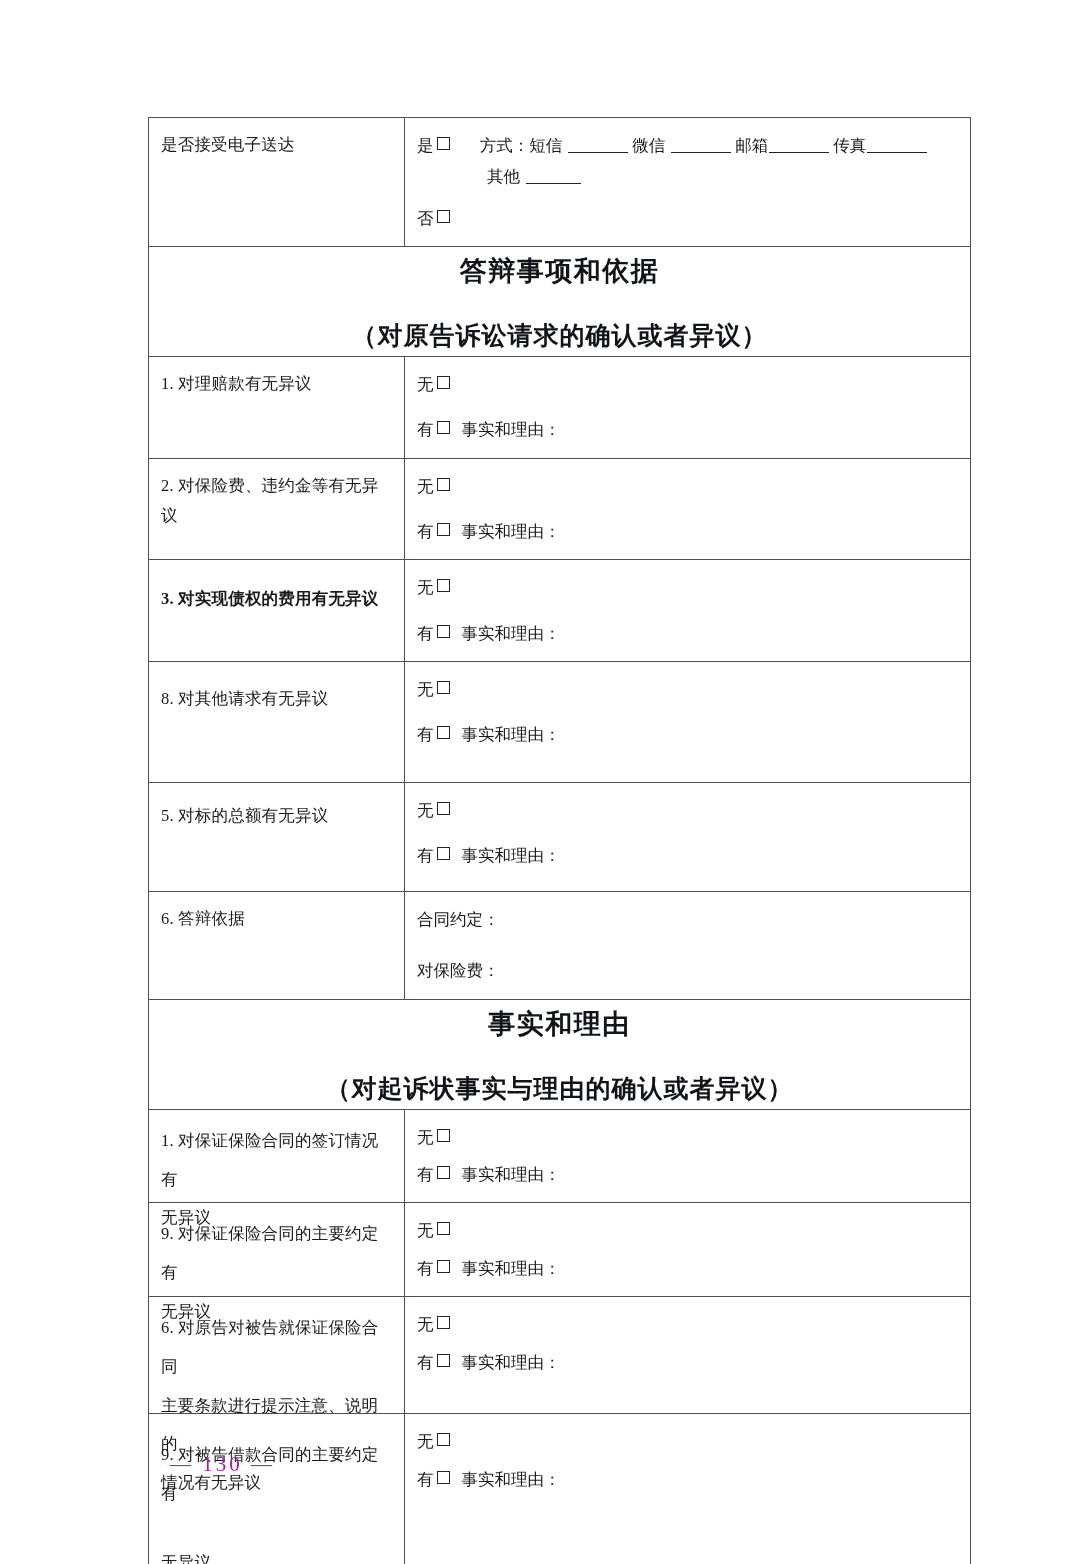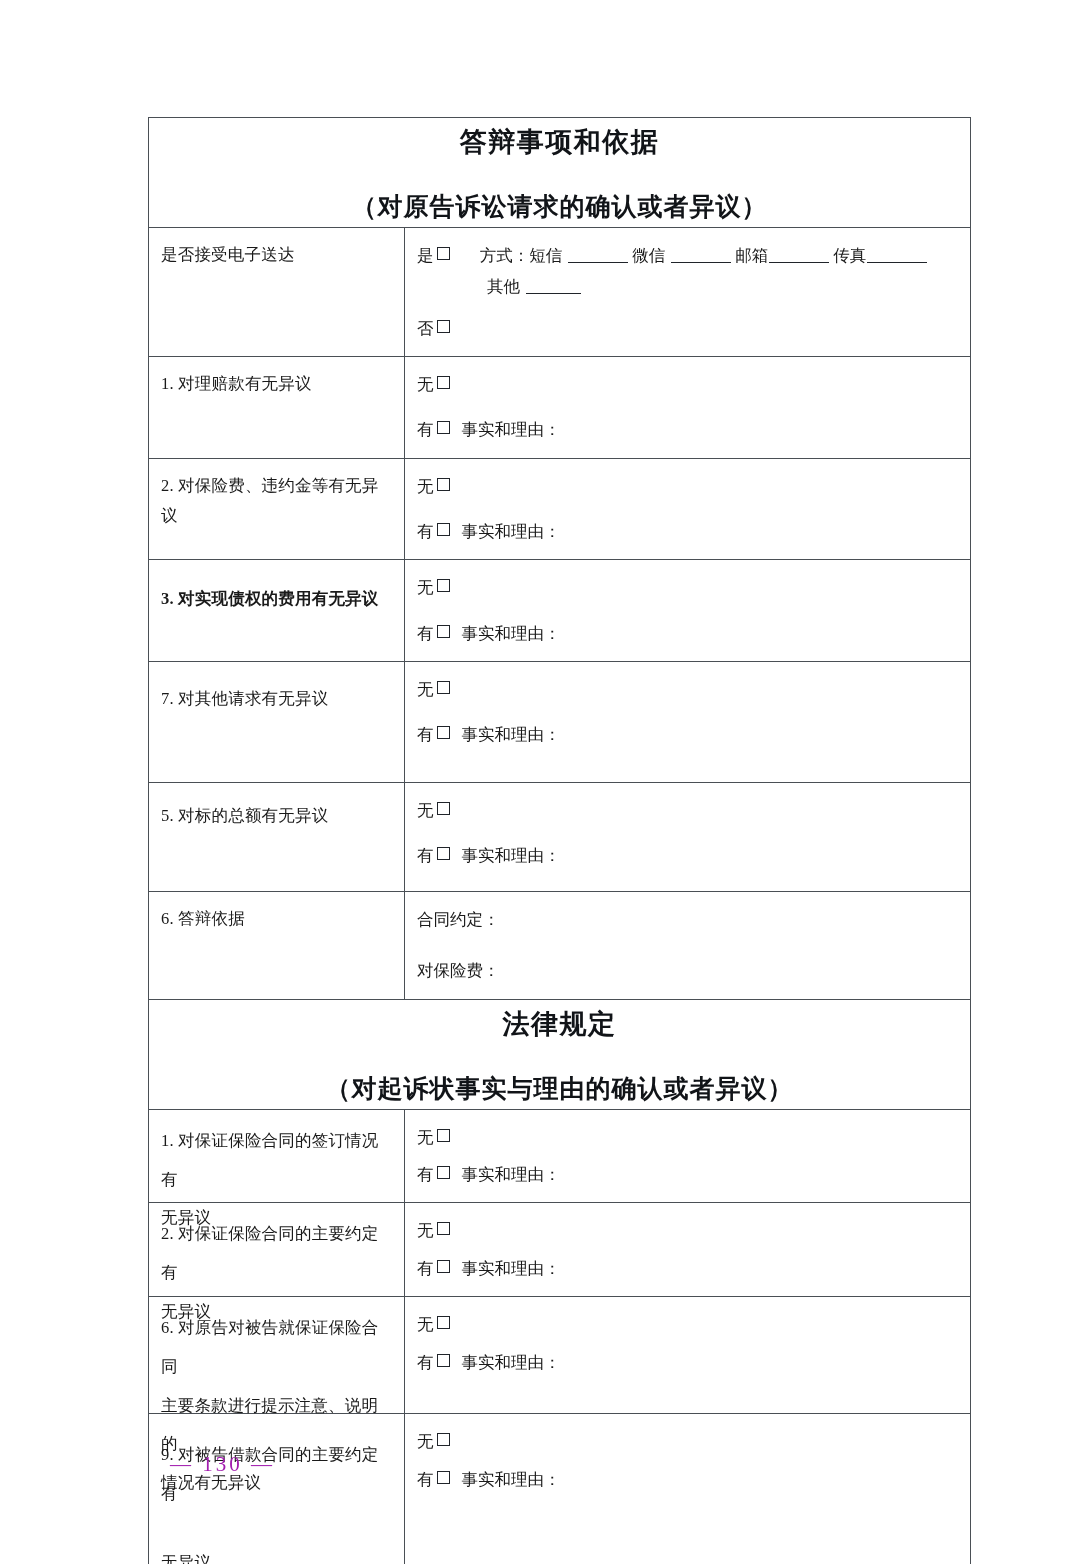--- a/index.html
+++ b/index.html
@@ -134,51 +134,51 @@
 <div id="page">
 
   <table class="form-table">
     <colgroup>
       <col class="col-label">
       <col class="col-value">
     </colgroup>
     <tbody>
 
       <tr>
+        <td class="col-label">
+          <div class="lbl" style="height:86px;">
+            <span>是否接受电子送达</span>
+          </div>
+        </td>
+        <td class="col-value">
+          <div class="val">
+            <span class="opt-line">
+              <span>是</span><span class="box"></span>
+              <span class="sp-wide"></span>
+              <span>方式：</span><span>短信</span><span class="blank b-sms"></span><span>微信</span><span class="blank b-wx"></span><span>邮箱</span><span class="blank b-mail"></span><span>传真</span><span class="blank b-fax"></span>
+            </span>
+            <span class="deliver-line2">
+              <span>其他</span><span class="blank b-other"></span>
+            </span>
+            <span class="opt-line" style="margin-top:10px;">
+              <span>否</span><span class="box"></span>
+            </span>
+          </div>
+        </td>
+      </tr>
+
+      <tr>
         <td class="section-cell" colspan="2">
           <div class="section-title">答辩事项和依据</div>
           <div class="section-sub">（对原告诉讼请求的确认或者异议）</div>
         </td>
       </tr>
 
       <tr>
         <td class="col-label">
-          <div class="lbl" style="height:86px;">
-            <span>是否接受电子送达</span>
-          </div>
-        </td>
-        <td class="col-value">
-          <div class="val">
-            <span class="opt-line">
-              <span>是</span><span class="box"></span>
-              <span class="sp-wide"></span>
-              <span>方式：</span><span>短信</span><span class="blank b-sms"></span><span>微信</span><span class="blank b-wx"></span><span>邮箱</span><span class="blank b-mail"></span><span>传真</span><span class="blank b-fax"></span>
-            </span>
-            <span class="deliver-line2">
-              <span>其他</span><span class="blank b-other"></span>
-            </span>
-            <span class="opt-line" style="margin-top:10px;">
-              <span>否</span><span class="box"></span>
-            </span>
-          </div>
-        </td>
-      </tr>
-
-      <tr>
-        <td class="col-label">
           <div class="lbl" style="height:60px;">
             <span>1. 对理赔款有无异议</span>
           </div>
         </td>
         <td class="col-value">
           <div class="val">
             <span class="opt-line">
               <span>无</span><span class="box"></span>
             </span>
             <span class="opt-gap"></span>
@@ -223,21 +223,21 @@
             <span class="opt-line">
               <span>有</span><span class="box"></span><span class="reason-label">事实和理由：</span>
             </span>
           </div>
         </td>
       </tr>
 
       <tr>
         <td class="col-label">
           <div class="lbl" style="height:86px; padding-top:22px;">
-            <span>7. 对其他请求有无异议</span>
+            <span>8. 对其他请求有无异议</span>
           </div>
         </td>
         <td class="col-value">
           <div class="val">
             <span class="opt-line">
               <span>无</span><span class="box"></span>
             </span>
             <span class="opt-gap"></span>
             <span class="opt-line">
               <span>有</span><span class="box"></span><span class="reason-label">事实和理由：</span>
@@ -279,21 +279,21 @@
             <span class="opt-gap" style="height:20px;"></span>
             <span class="opt-line">
               <span>对保险费：</span>
             </span>
           </div>
         </td>
       </tr>
 
       <tr>
         <td class="section-cell" colspan="2">
-          <div class="section-title">法律规定</div>
+          <div class="section-title">事实和理由</div>
           <div class="section-sub">（对起诉状事实与理由的确认或者异议）</div>
         </td>
       </tr>
 
       <tr>
         <td class="col-label">
           <div class="lbl lbl-multi" style="height:54px;">
             <span style="display:block;">1. 对保证保险合同的签订情况有</span>
             <span style="display:block;">无异议</span>
           </div>
@@ -307,21 +307,21 @@
             <span class="opt-line">
               <span>有</span><span class="box"></span><span class="reason-label">事实和理由：</span>
             </span>
           </div>
         </td>
       </tr>
 
       <tr>
         <td class="col-label">
           <div class="lbl lbl-multi" style="height:54px;">
-            <span style="display:block;">2. 对保证保险合同的主要约定有</span>
+            <span style="display:block;">9. 对保证保险合同的主要约定有</span>
             <span style="display:block;">无异议</span>
           </div>
         </td>
         <td class="col-value">
           <div class="val">
             <span class="opt-line">
               <span>无</span><span class="box"></span>
             </span>
             <span class="opt-gap" style="height:6px;"></span>
             <span class="opt-line">

